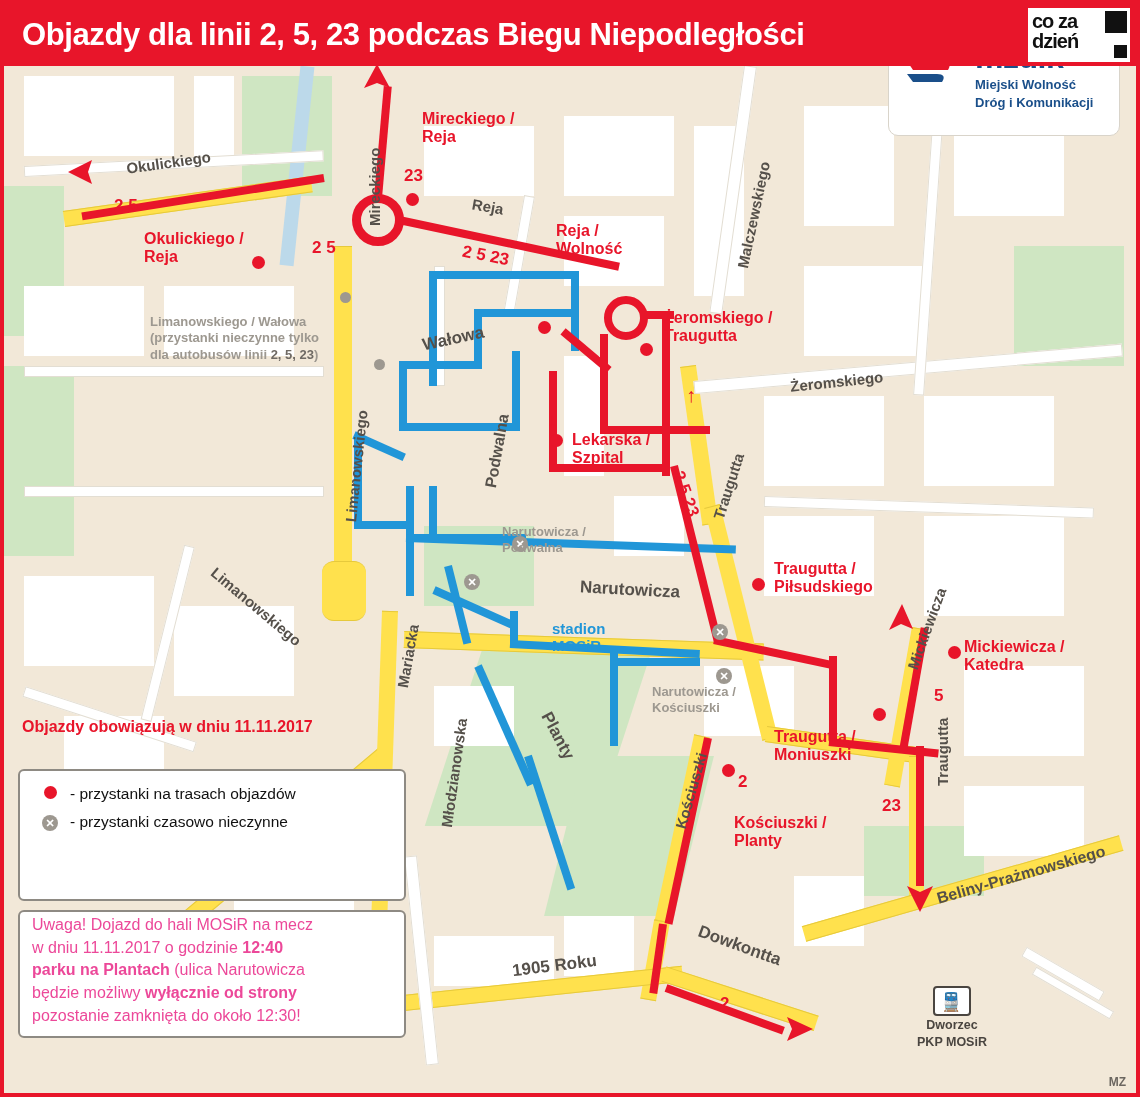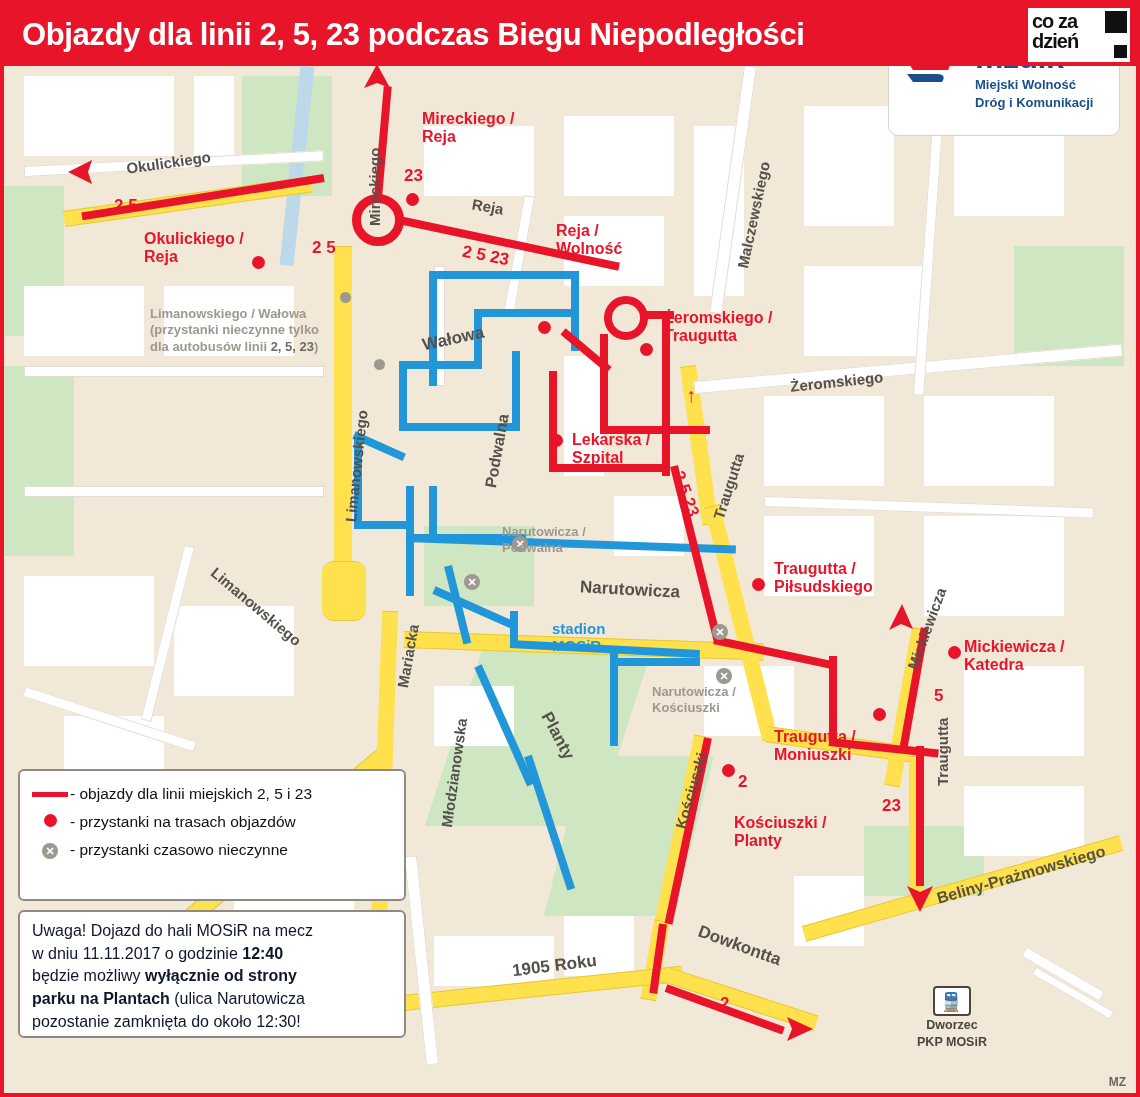--- a/index.html
+++ b/index.html
@@ -204,24 +204,24 @@
     background: #9d9890; color: #fff; font-size: 11px; line-height: 16px; font-weight: bold;
   }
   #warn {
     position: absolute;
     left: 14px; top: 906px;
     width: 388px; height: 128px;
     background: #ffffff;
     border: 2px solid #8e8a83;
     border-radius: 6px;
     z-index: 45;
-    padding: 8px 12px;
+    padding: 2px 12px;
     font-size: 16px;
     line-height: 1.42;
-    color: #0f172a;
+    color: #ec4899;
   }
   #warn b { font-weight: bold; }
   #mz {
     position: absolute;
     right: 10px; bottom: 4px;
     font-size: 12px;
     color: #6b6660;
     font-weight: bold;
     z-index: 40;
   }
@@ -490,21 +490,21 @@
 
     <div class="lbl-grey" style="left:498px;top:458px;">
       <div>Narutowicza /</div>
       <div>Podwalna</div>
     </div>
     <div class="lbl-grey" style="left:648px;top:618px;">
       <div>Narutowicza /</div>
       <div>Kościuszki</div>
     </div>
 
-    <div class="lbl-grey" style="left:146px;top:240px;">
+    <div class="lbl-grey" style="left:146px;top:248px;">
       <div>Limanowskiego / Wałowa</div>
       <div>(przystanki nieczynne tylko</div>
       <div>
         <span>dla autobusów linii </span><span style="color:#6f6a64;">2, 5, 23</span><span>)</span>
       </div>
     </div>
 
     <div class="lbl" style="left:122px;top:88px;transform:rotate(-8deg);">Okulickiego</div>
     <div class="lbl rot90" style="left:362px;top:160px;transform:rotate(-90deg);">Mireckiego</div>
     <div class="lbl" style="left:468px;top:132px;transform:rotate(10deg);">Reja</div>
@@ -553,45 +553,42 @@
       <path d="M4 6 L44 6 Q56 6 50 16 L10 16 Z" fill="#1a4f8a"></path>
       <path d="M4 20 L40 20 Q50 20 45 29 L10 29 Z" fill="#e8152a"></path>
       <path d="M4 33 L34 33 Q44 33 39 41 L10 41 Z" fill="#1a4f8a"></path>
     </svg>
     <div class="mzdik">mzdik</div>
     <div class="sub">Miejski Wolność</div>
     <div class="sub">Dróg i Komunikacji</div>
   </div>
 
   <div id="notice">
+    <div>Objazdy obowiązują w dniu 11.11.2017</div>
   </div>
 
   <div id="legend">
-    <div class="row">
-      <span class="swatch"><span class="line-red"></span></span>
-      <span>- objazdy dla linii miejskich 2, 5 i 23</span>
-    </div>
     <div class="row">
       <span class="swatch"><span class="dot-red"></span></span>
       <span>- przystanki na trasach objazdów</span>
     </div>
     <div class="row">
       <span class="swatch"><span class="dot-x">✕</span></span>
       <span>- przystanki czasowo nieczynne</span>
     </div>
   </div>
 
   <div id="warn">
     <div>Uwaga! Dojazd do hali MOSiR na mecz</div>
     <div>
       <span>w dniu 11.11.2017 o godzinie </span><b>12:40</b>
     </div>
     <div>
+      <b>parku na Plantach</b><span> (ulica Narutowicza</span>
+    </div>
+    <div>
       <span>będzie możliwy </span><b>wyłącznie od strony</b>
-    </div>
-    <div>
-      <b>parku na Plantach</b><span> (ulica Narutowicza</span>
     </div>
     <div>pozostanie zamknięta do około 12:30!</div>
   </div>
 
   <div id="mz">MZ</div>
 </div>
 
 </body></html>

